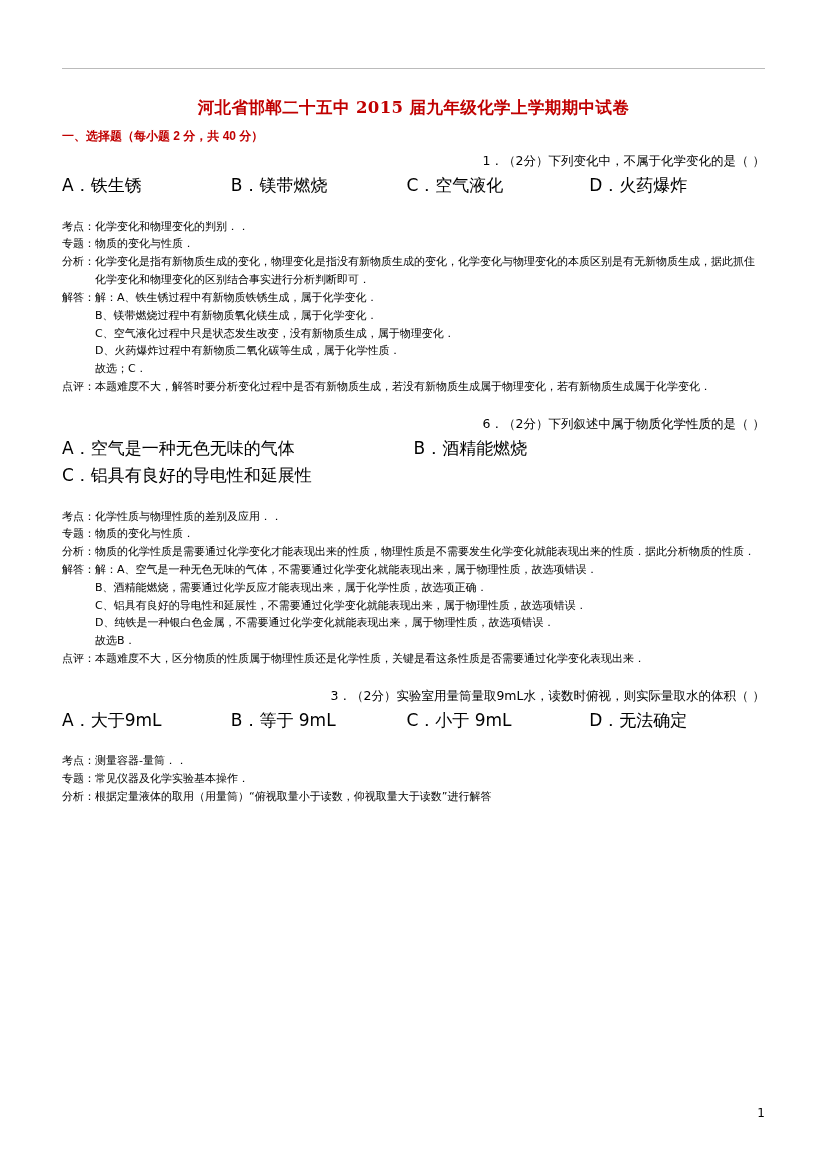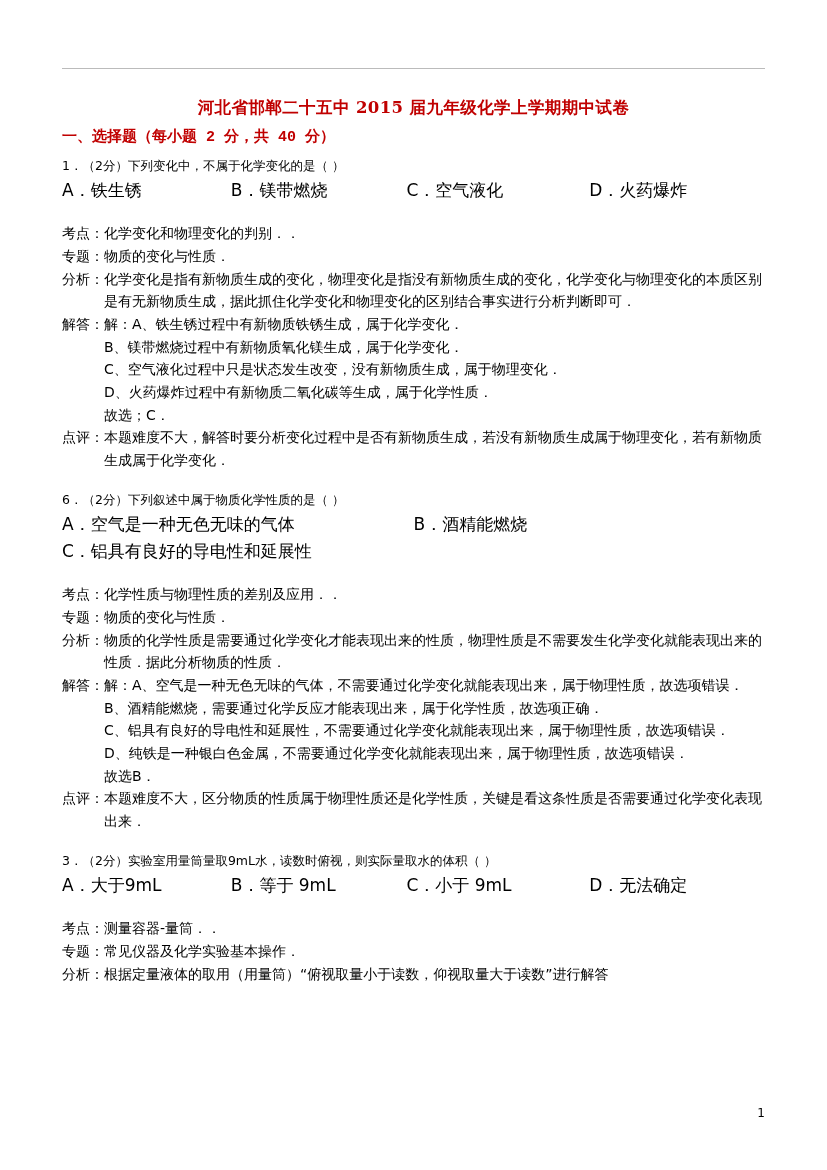--- a/index.html
+++ b/index.html
@@ -41,32 +41,33 @@
     font-weight: bold;
     font-size: 16.5px;
     font-family: "DejaVu Serif", "Liberation Serif", serif;
     letter-spacing: 0.4px;
     margin: 0 0 8px 0;
     line-height: 1.4;
   }
   .section-head {
     color: #c00000;
     font-weight: bold;
-    font-size: 15px;
-    font-family: Liberation Mono, monospace;
+    font-size: 12px;
+    font-family: Liberation Sans, sans-serif;
     margin: 0 0 6px 0;
     line-height: 1.5;
   }
   .q-block {
     margin-bottom: 0;
   }
   .q-stem {
     font-size: 12.5px;
     line-height: 1.55;
     margin: 0 0 2px 0;
+    text-align: right;
   }
   .q-options {
     font-size: 17px;
     line-height: 1.6;
     margin: 0;
     display: flex;
     flex-wrap: wrap;
   }
   .q-options.two-col .opt {
     width: 50%;
@@ -77,21 +78,21 @@
     box-sizing: border-box;
   }
   .q-options.four-col .opt:nth-child(1) { width: 24%; }
   .q-options.four-col .opt:nth-child(2) { width: 25%; }
   .q-options.four-col .opt:nth-child(3) { width: 26%; }
   .q-options.four-col .opt:nth-child(4) { width: 25%; }
   .spacer {
     height: 18px;
   }
   .ans-block {
-    font-size: 14px;
+    font-size: 11px;
     line-height: 1.62;
     margin-top: 2px;
   }
   .ans-row {
     display: flex;
     align-items: flex-start;
   }
   .ans-label {
     flex: 0 0 auto;
     white-space: nowrap;

